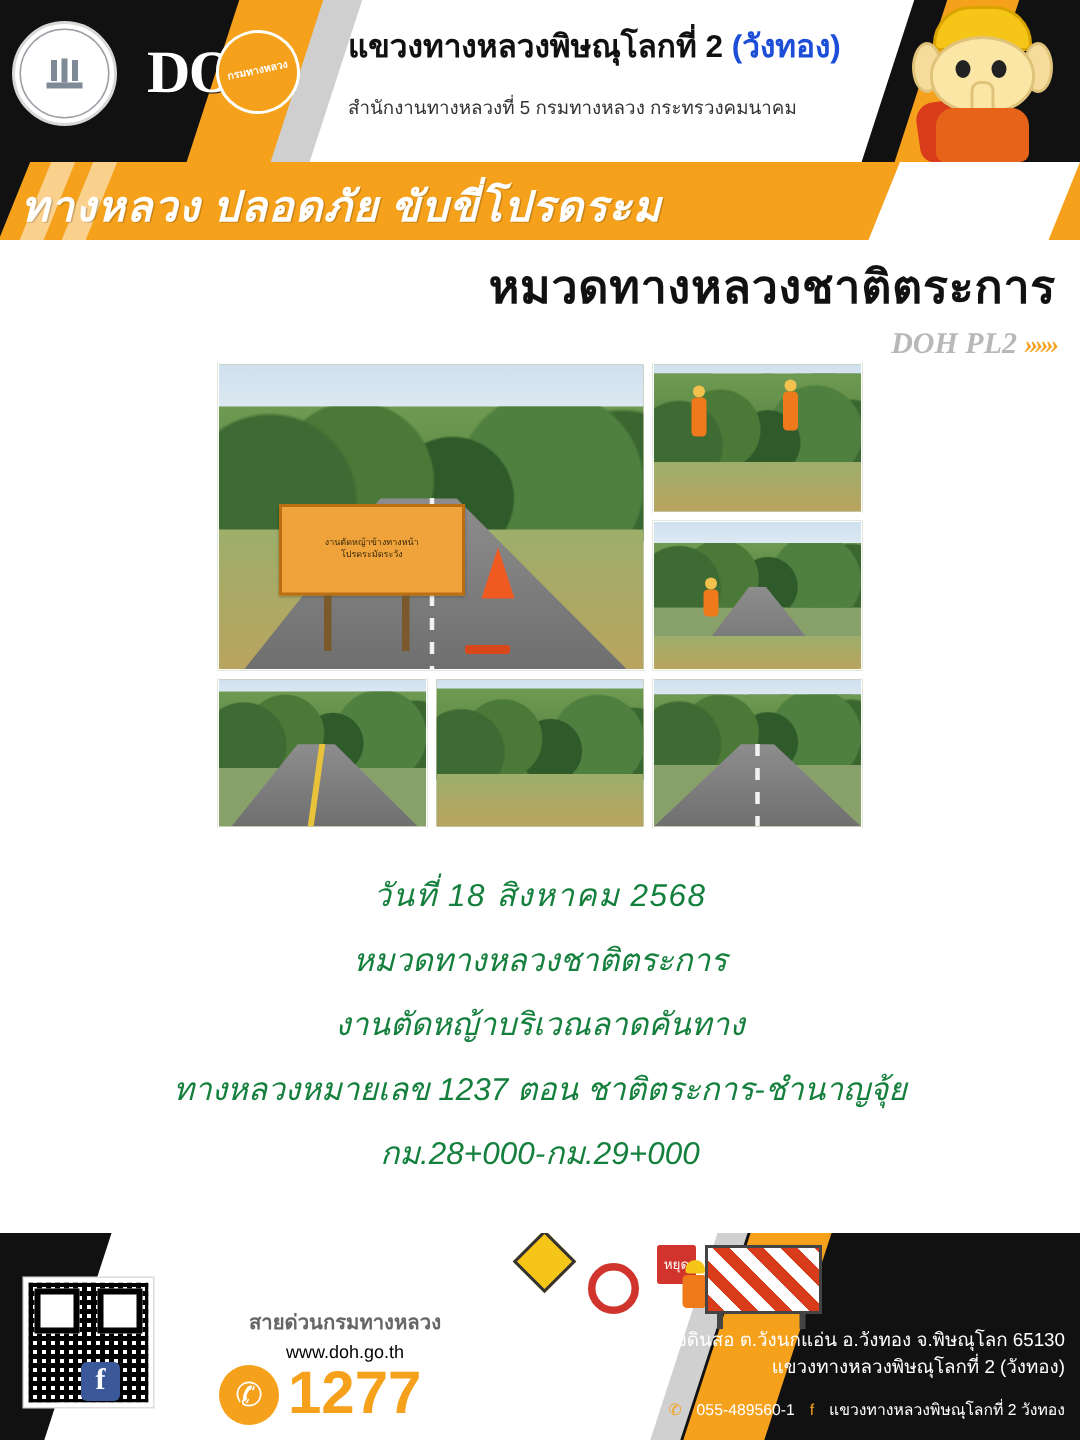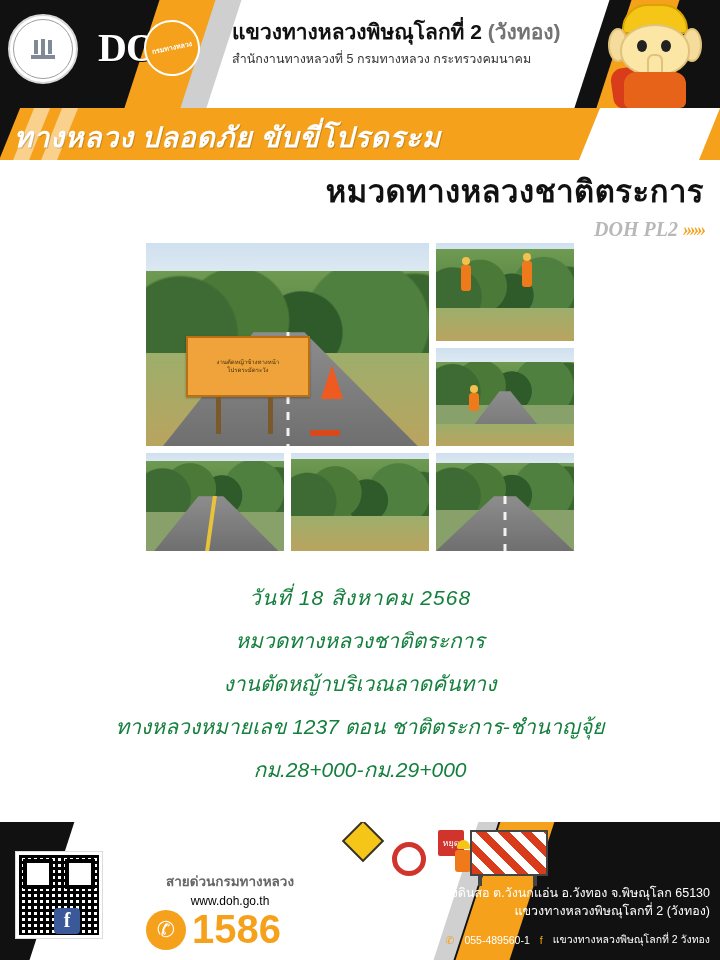--- a/index.html
+++ b/index.html
@@ -115,23 +115,23 @@
   }
   .hdr-titles {
     position: absolute;
     left: 232px; top: 20px;
     width: 380px;
   }
   .hdr-line1 {
     font-size: 21px; font-weight: bold; color: #111111;
     line-height: 1.15;
   }
-  .hdr-line1 .paren { color: #737373; }
+  .hdr-line1 .paren { color: #1d4ed8; }
   .hdr-line2 {
-    font-size: 12.5px; color: #333333; margin-top: 5px;
+    font-size: 12.5px; color: #333333; margin-top: 18px;
   }
   
   .mascot { position: absolute; right: 10px; top: 2px; width: 110px; height: 106px; }
   .mascot .helmet {
     position: absolute; left: 22px; top: 2px; width: 66px; height: 30px;
     background: #f5c518; border-radius: 34px 34px 6px 6px; border: 2px solid #d9a400;
   }
   .mascot .head {
     position: absolute; left: 20px; top: 22px; width: 70px; height: 52px;
     background: #fbe6a6; border-radius: 50% 50% 46% 46%;
@@ -554,21 +554,21 @@
     <div class="f-black"></div>
     <div class="f-orange"></div>
     <div class="f-grey"></div>
 
     <div class="qr"></div>
     <div class="fb">f</div>
 
     <div class="hotline-label">สายด่วนกรมทางหลวง</div>
     <div class="hotline-url">www.doh.go.th</div>
     <div class="phone-ic">✆</div>
-    <div class="hotline-num">1586</div>
+    <div class="hotline-num">1277</div>
 
     <div class="signs-row">
       <div class="sg-diamond"></div>
       <div class="sg-circle"></div>
       <div class="sg-stop">หยุด</div>
       <div class="worker-fig">
         <div class="h"></div>
           <div class="b"></div>
       </div>
       <div class="barrier"></div>

